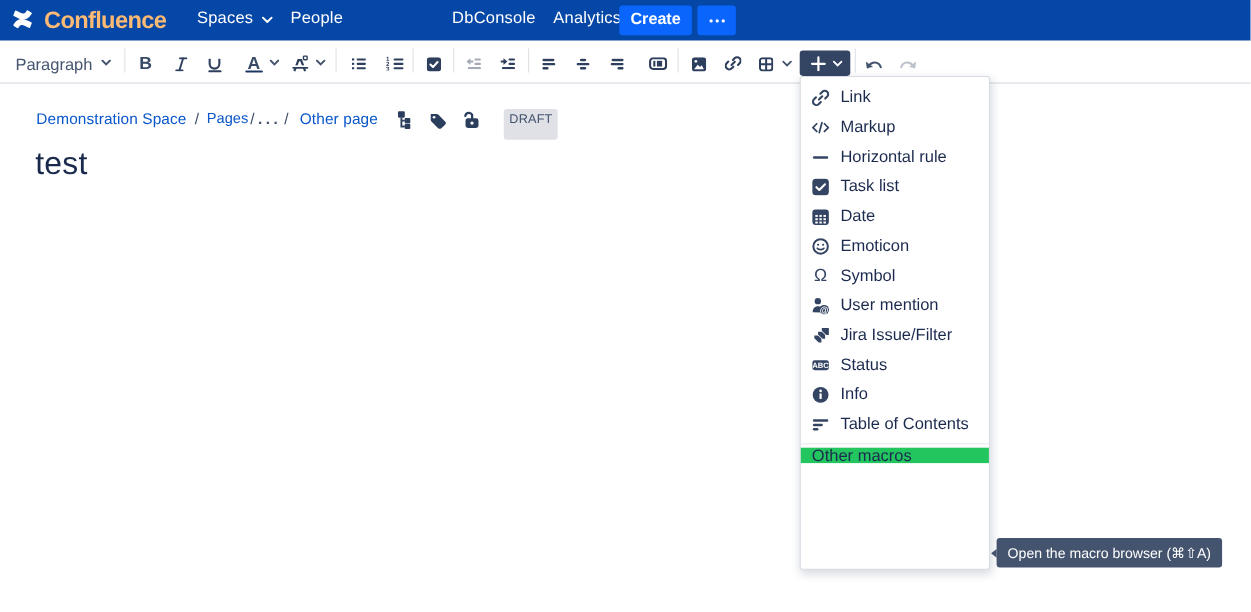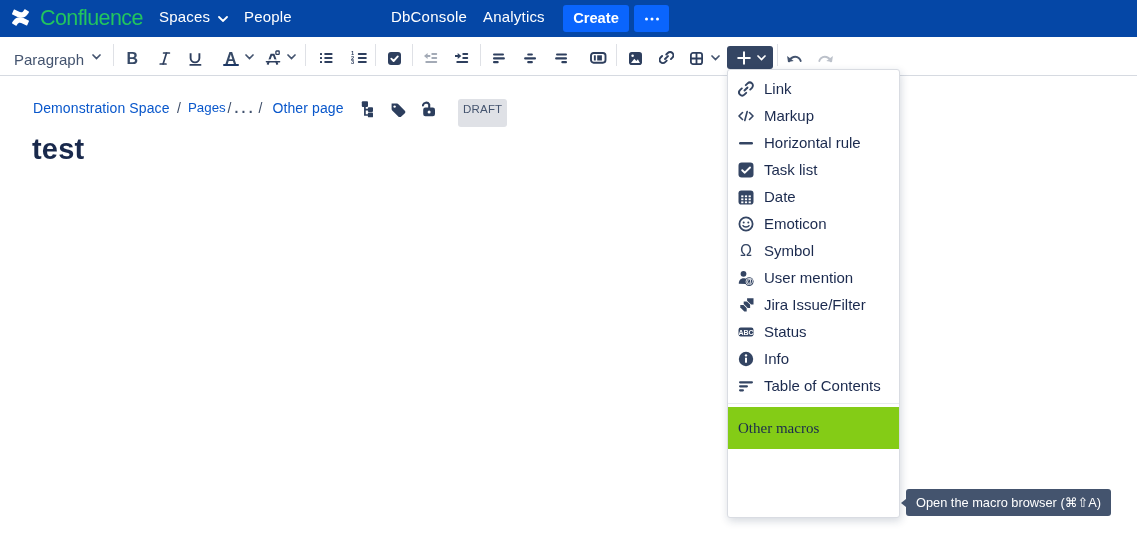--- a/index.html
+++ b/index.html
@@ -2,51 +2,51 @@
 <html><head>
 <meta charset="utf-8">
 <style>
 * { margin:0; padding:0; box-sizing:border-box; }
 html,body { width:1137px; height:556px; background:#fff; font-family:"Liberation Sans", sans-serif; overflow:hidden; }
 .abs { position:absolute; }
 #page { position:relative; width:1137px; height:556px; }
 
 
 #nav { position:absolute; left:0; top:0; width:1137px; height:37px; background:#0547a6; }
-#nav .navitem { position:absolute; top:0; height:37px; line-height:34.5px; color:#fff; font-size:15px; font-weight:500; letter-spacing:0.2px; }
-#logo-text { position:absolute; left:40px; top:5.8px; color:#22c55e; font-size:21.5px; font-weight:400; letter-spacing:-0.6px; }
+#nav .navitem { position:absolute; top:0; height:37px; line-height:34.5px; color:#fff; font-size:15px; font-weight:500; letter-spacing:0.2px;margin-left:20px; }
+#logo-text { position:absolute; left:40px; top:5.8px; color:#fdba74; font-size:21.5px; font-weight:700; letter-spacing:-0.6px; }
 .navchev { display:inline-block; margin-left:8px; }
 #btn-create { position:absolute; left:563px; top:5px; width:66px; height:27px; background:#0a65fd; border-radius:3px; color:#fff; font-size:14.7px; font-weight:700; text-align:center; line-height:27px; }
 #btn-more { position:absolute; left:634px; top:5px; width:35px; height:27px; background:#0a65fd; border-radius:3px; color:#fff; text-align:center; }
 
 
 #toolbar { position:absolute; left:0; top:37px; width:1137px; height:39px; background:#fff; border-bottom:1px solid #d6dae1; }
 #tools { position:static; }
 #tools .tbtn, #tools .abs, #tools .tsep { position:absolute; }
 .tsep { position:absolute; top:44px; width:1px; height:22px; background:#dfe1e6; }
 .bglyph { top:49.5px; font-size:16px; font-weight:700; color:#2e3f5e; }
 .tbtn { position:absolute; color:#374a67; }
 
 
 #crumbs { position:absolute; left:0; top:100px; height:18px; font-size:14px; color:#42526e; white-space:nowrap; }
 #crumbs a { position:absolute; color:#0957cb; text-decoration:none; letter-spacing:0.1px; }
 #crumbs .csl { position:absolute; color:#3d4d68; }
 .lozenge { position:absolute; left:458px; top:99px; height:28px; padding:0 5px; background:#dfe1e6; border-radius:3px; color:#44546f; font-size:11.5px; font-weight:400; line-height:20px; letter-spacing:0.2px; }
 
 
-#title { position:absolute; left:32px; top:133px; font-size:29px; font-weight:700; letter-spacing:0.2px; color:#19294c; }
+#title { position:absolute; left:32px; top:133px; font-size:29px; font-weight:400; letter-spacing:0.2px; color:#19294c; }
 
 
 #menu { position:absolute; left:727px; top:69px; width:173px; height:449px; background:#fff; border:1px solid #d9dce2; border-radius:3px; box-shadow:1px 3px 9px rgba(23,43,77,0.18); }
 .mi { position:relative; height:27px; display:flex; align-items:center; padding-left:10px; font-size:15px; color:#1b2a4e; }
 .mi svg, .mi .micon { width:16px; height:16px; margin-right:10px; flex:none; }
 #menu .pad { height:5px; }
 #menu .msep { height:1px; background:#e8eaee; margin-top:4px; }
 #menu .mgap { height:3px; }
-#other { height:42px; background:#84cc16; display:flex; align-items:center; padding-left:10px; font-size:15px; color:#1b2a4e;font-family:Liberation Serif, serif; }
+#other { height:14px; background:#22c55e; display:flex; align-items:center; padding-left:10px; font-size:15px; color:#1b2a4e; }
 
 
 #tooltip { position:absolute; left:906px; top:489px; height:27px; background:#44546e; border-radius:3px; color:#fff; font-size:12.8px; line-height:27px; padding:0 10px; }
 #tooltip:before { content:""; position:absolute; left:-5px; top:9.5px; border:4.5px solid transparent; border-right:5px solid #44546e; border-left:none; }
 </style>
 </head>
 <body>
 <div id="page">
 
   <div id="nav">

